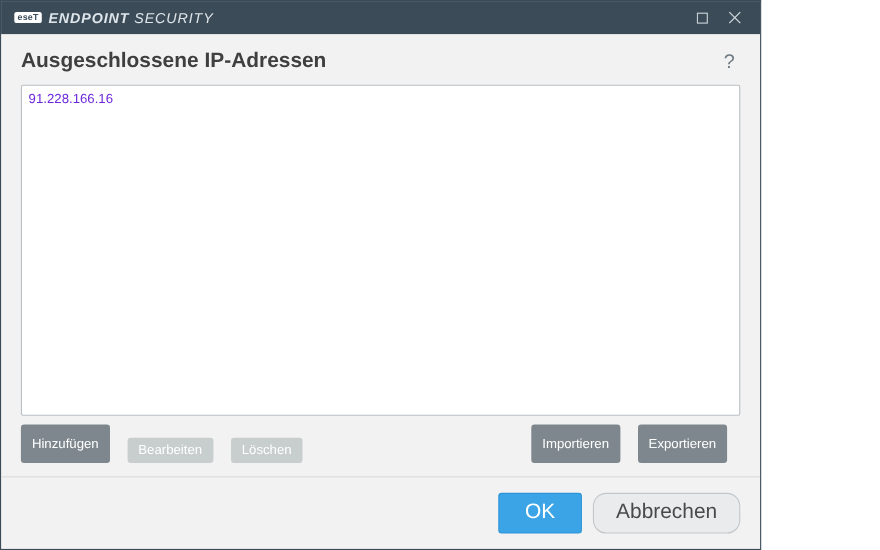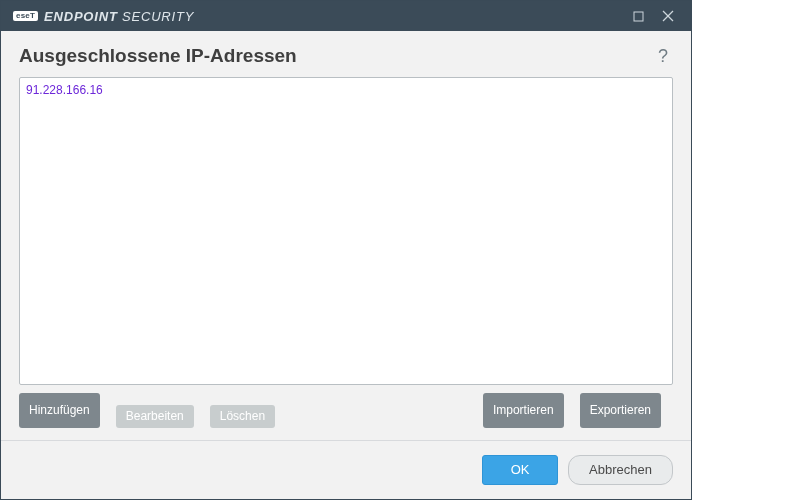--- a/index.html
+++ b/index.html
@@ -16,21 +16,21 @@
   .header-row { display: flex; align-items: center; justify-content: space-between; }
   .page-title { font-size: 19px; font-weight: 600; color: #3f3f3f; }
   .help-icon { color: #6f7b83; font-size: 18px; font-weight: 400; width: 20px; text-align: center; }
   .listbox { margin-top: 10px; flex: 1; background: #ffffff; border: 1px solid #b9bfc3; border-radius: 2px; padding: 4px 6px; overflow: auto; }
   .list-item { font-size: 12px; color: #6d28d9; padding: 1px 0; line-height: 1.3; }
   .toolbar { display: flex; padding: 8px 12px 12px 0; gap: 16px; }
   .toolbar-spacer { flex: 1; }
   .btn-sm { font-size: 12px; color: #ffffff; background: #7e878d; border: none; border-radius: 3px; padding: 4px 10px; line-height: 1.3; }
   .btn-sm.disabled { background: #c8cdce; color: #ffffff; margin-top: 12px; }
   .footer { border-top: 1px solid #d8dadd; padding: 14px 18px; display: flex; justify-content: flex-end; gap: 10px; flex-shrink: 0; }
-  .btn { font-size: 13px; border-radius: 3px; padding: 6px 20px; border: 1px solid transparent; line-height: 1.2; min-width: 76px; text-align: center; }
+  .btn { font-size: 19px; border-radius: 3px; padding: 6px 20px; border: 1px solid transparent; line-height: 1.2; min-width: 76px; text-align: center; }
   .btn-primary { background: #3ba4e6; color: #ffffff; border-color: #2e94d6; }
   .btn-secondary { background: #e9ebec; color: #4a4a4a; border-color: #c3c7ca; border-radius: 12px; }
 </style>
 </head>
 <body>
 
 <div class="window">
 
   <div class="titlebar">
     <span class="brand-badge">eseT</span>

